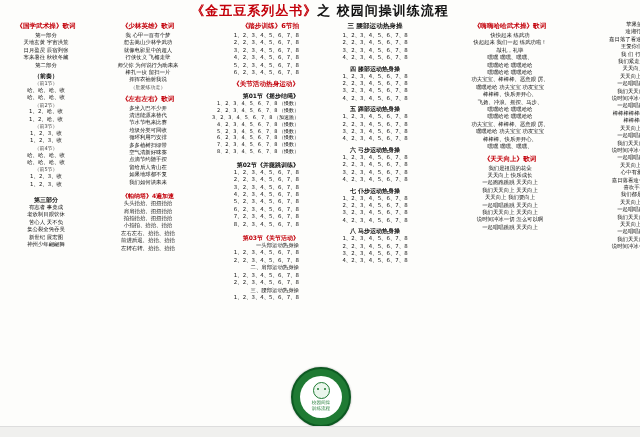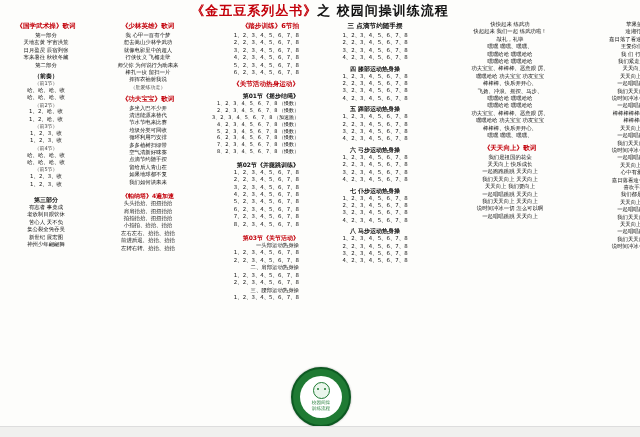--- a/index.html
+++ b/index.html
@@ -149,21 +149,21 @@
       <div class="hd">《少林英雄》歌词</div>
       <div class="ln">我 心甲一百有个梦</div>
       <div class="ln">想去嵩山少林学武功</div>
       <div class="ln">就像电影里中的超人</div>
       <div class="ln">行侠仗义 飞檐走壁</div>
       <div class="ln">师父你 为何说行为助未来</div>
       <div class="ln">棒扎一疫 留扫一片</div>
       <div class="ln">挥挥衣袖射我说</div>
       <div class="ln sm gray">（肚爱练功走）</div>
       <div class="sp"></div>
-      <div class="hd">《功夫宝宝》歌词</div>
+      <div class="hd">《左右左右》歌词</div>
       <div class="ln">多坐入巴不少开</div>
       <div class="ln">清洁能源来替代</div>
       <div class="ln">节水节电来比赛</div>
       <div class="ln">垃圾分类可回收</div>
       <div class="ln">循环利用巧安排</div>
       <div class="ln">多多植树扫绿带</div>
       <div class="ln">空气清新好味寨</div>
       <div class="ln">点滴节约随手摆</div>
       <div class="ln">留给后人青山在</div>
       <div class="ln">如果地球都不复</div>
@@ -214,21 +214,21 @@
       <div class="ln numline">1、2、3、4、5、6、7、8</div>
       <div class="ln numline">2、2、3、4、5、6、7、8</div>
       <div class="ln">二、肩部运动热身操</div>
       <div class="ln numline">1、2、3、4、5、6、7、8</div>
       <div class="ln numline">2、2、3、4、5、6、7、8</div>
       <div class="ln">三、腰部运动热身操</div>
       <div class="ln numline">1、2、3、4、5、6、7、8</div>
     </div>
 
     <div class="col c4">
-      <div class="hd blk">三 点滴节约随手摆</div>
+      <div class="hd blk">三 腰部运动热身操</div>
       <div class="ln numline">1、2、3、4、5、6、7、8</div>
       <div class="ln numline">2、2、3、4、5、6、7、8</div>
       <div class="ln numline">3、2、3、4、5、6、7、8</div>
       <div class="ln numline">4、2、3、4、5、6、7、8</div>
       <div class="sub">四 膝部运动热身操</div>
       <div class="ln numline">1、2、3、4、5、6、7、8</div>
       <div class="ln numline">2、2、3、4、5、6、7、8</div>
       <div class="ln numline">3、2、3、4、5、6、7、8</div>
       <div class="ln numline">4、2、3、4、5、6、7、8</div>
       <div class="sub">五 踝部运动热身操</div>
@@ -247,20 +247,21 @@
       <div class="ln numline">3、2、3、4、5、6、7、8</div>
       <div class="ln numline">4、2、3、4、5、6、7、8</div>
       <div class="sub">八 马步运动热身操</div>
       <div class="ln numline">1、2、3、4、5、6、7、8</div>
       <div class="ln numline">2、2、3、4、5、6、7、8</div>
       <div class="ln numline">3、2、3、4、5、6、7、8</div>
       <div class="ln numline">4、2、3、4、5、6、7、8</div>
     </div>
 
     <div class="col c5">
+      <div class="hd">《嗨嗨哈哈武术操》歌词</div>
       <div class="ln">快快起来 练武功</div>
       <div class="ln">快起起来 我们一起 练武功啦！</div>
       <div class="ln">敲礼，礼毕</div>
       <div class="ln">嘿嘿 嘿嘿、嘿嘿、</div>
       <div class="ln">嘿嘿哈哈 嘿嘿哈哈</div>
       <div class="ln">嘿嘿哈哈 嘿嘿哈哈</div>
       <div class="ln">功夫宝宝、棒棒棒、恶意跟 厉、</div>
       <div class="ln">嘿嘿哈哈 功夫宝宝 功友宝宝</div>
       <div class="ln">棒棒棒、快乐开开心、</div>
       <div class="ln">飞扬、冲浪、摇摆、马步、</div>

